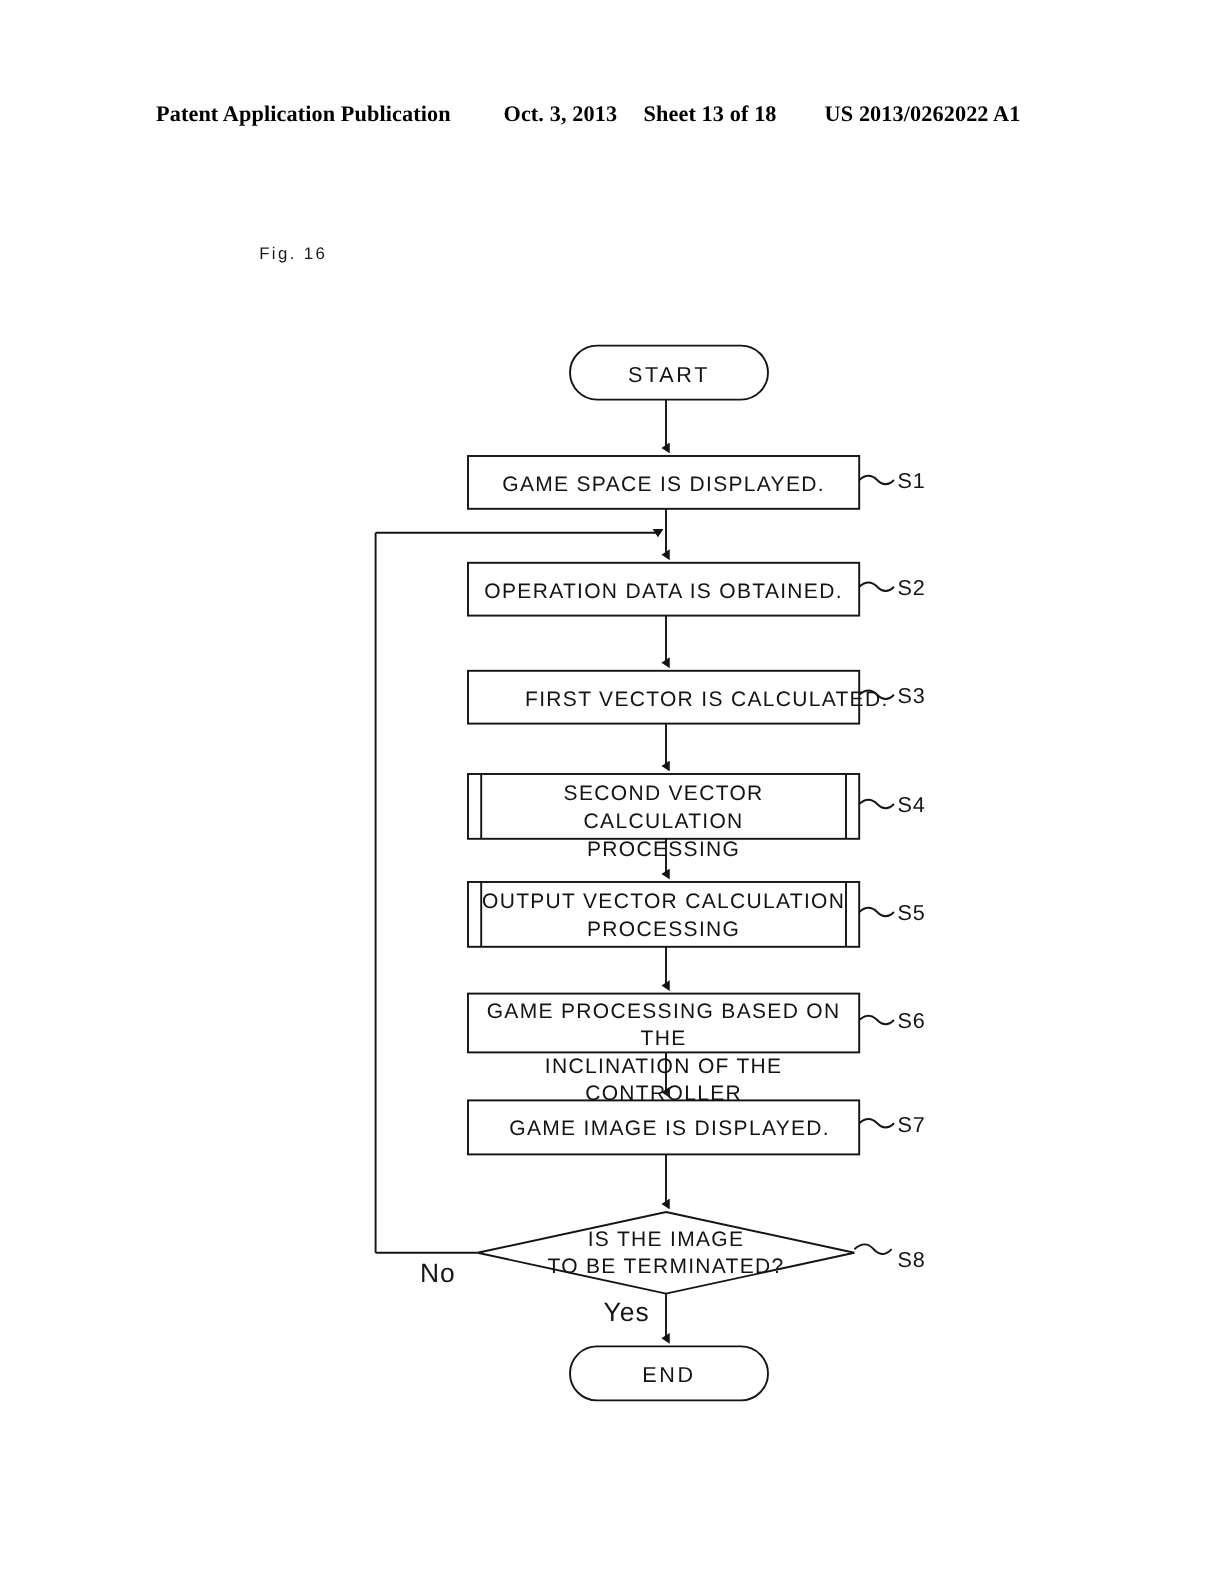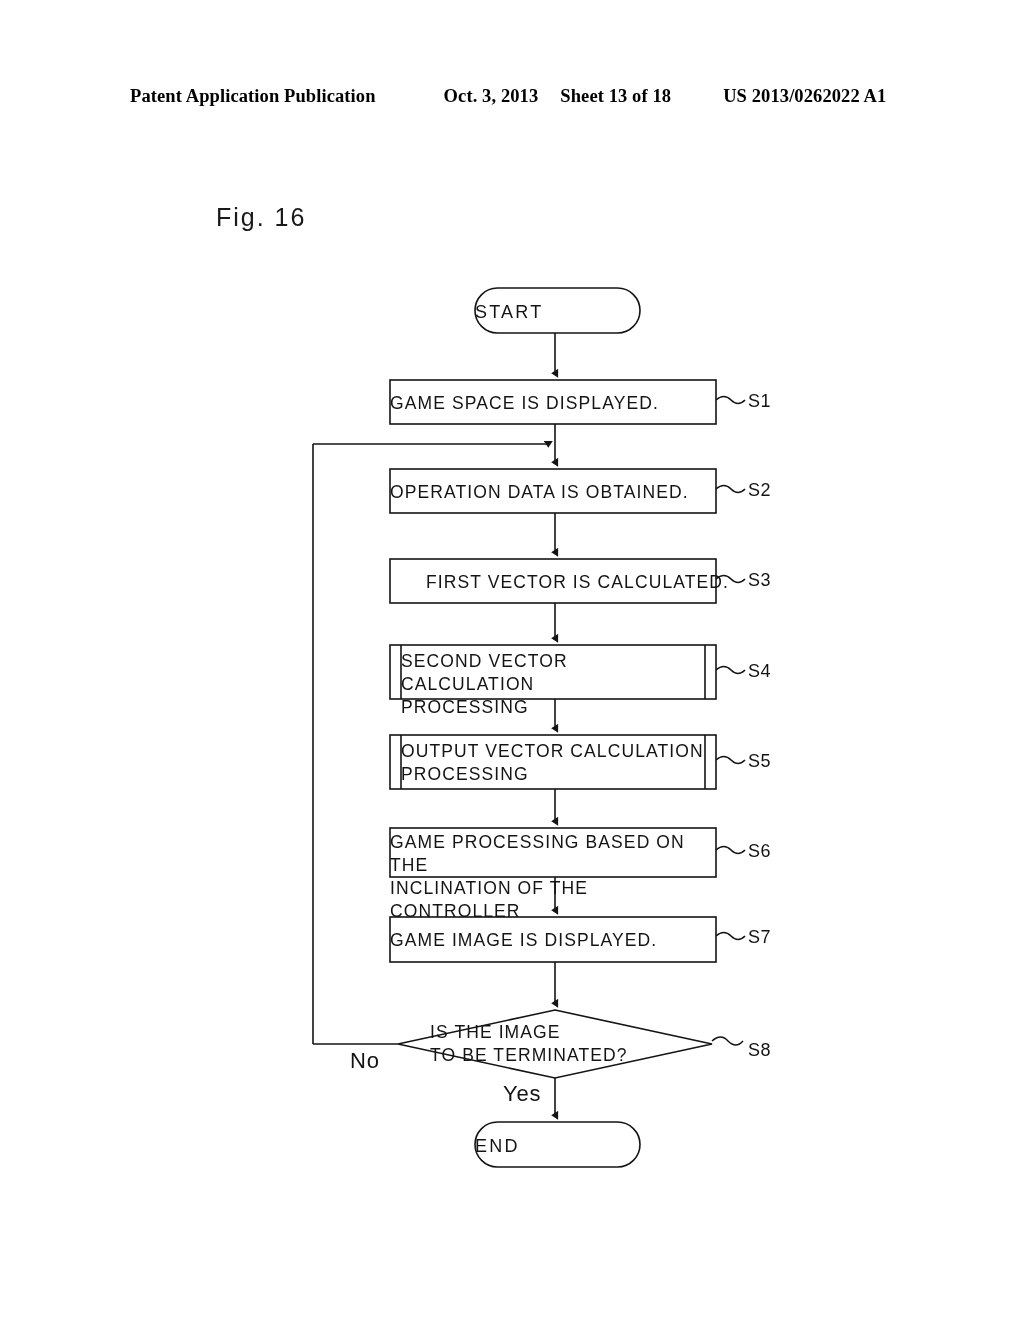--- a/index.html
+++ b/index.html
@@ -26,46 +26,47 @@
     height: 26px;
     display: flex;
     align-items: baseline;
     font-family: "Liberation Serif", serif;
     font-weight: bold;
     font-size: 18.5px;
     letter-spacing: 0.1px;
     white-space: nowrap;
   }
   .hdr-pub   { }
-  .hdr-date  { margin-left: 68px; }
+  .hdr-date  { margin-left: 44px; }
   .hdr-sheet { margin-left: 22px; }
-  .hdr-pat   { margin-left: 52px; }
+  .hdr-pat   { margin-left: 40px; }
 
   
   .fig-label {
     position: absolute;
     top: 203px;
     left: 216px;
-    font-size: 25px;
+    font-size: 14px;
     letter-spacing: 2.0px;
     color: #1a1a1a;
   }
 
   
   #flowchart {
     position: absolute;
     left: 0;
     top: 0;
     width: 1024px;
     height: 1320px;
   }
 
   
   .node-text {
     position: absolute;
+    text-align: center;
     font-size: 17.5px;
     letter-spacing: 1.1px;
     line-height: 23px;
     color: #141414;
     white-space: pre-line;
     pointer-events: none;
   }
   .terminal-text {
     font-size: 18px;
     letter-spacing: 2.2px;

